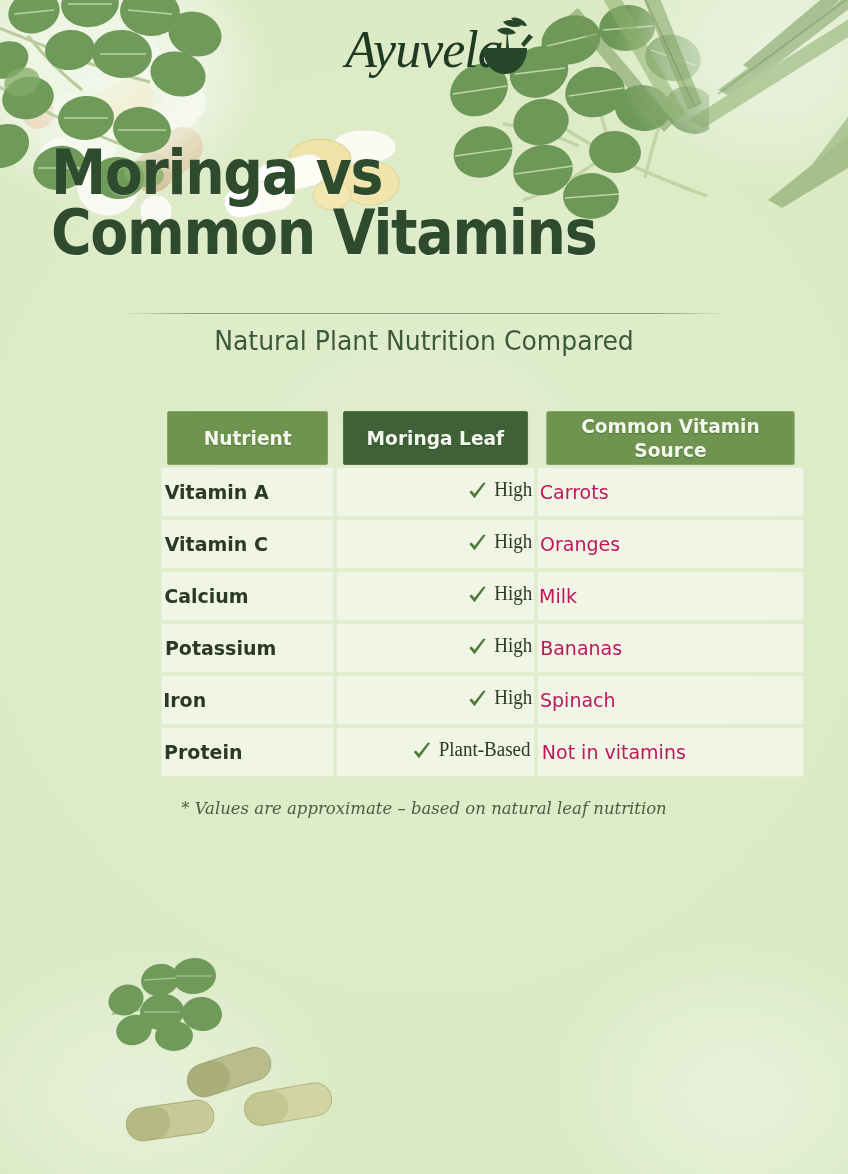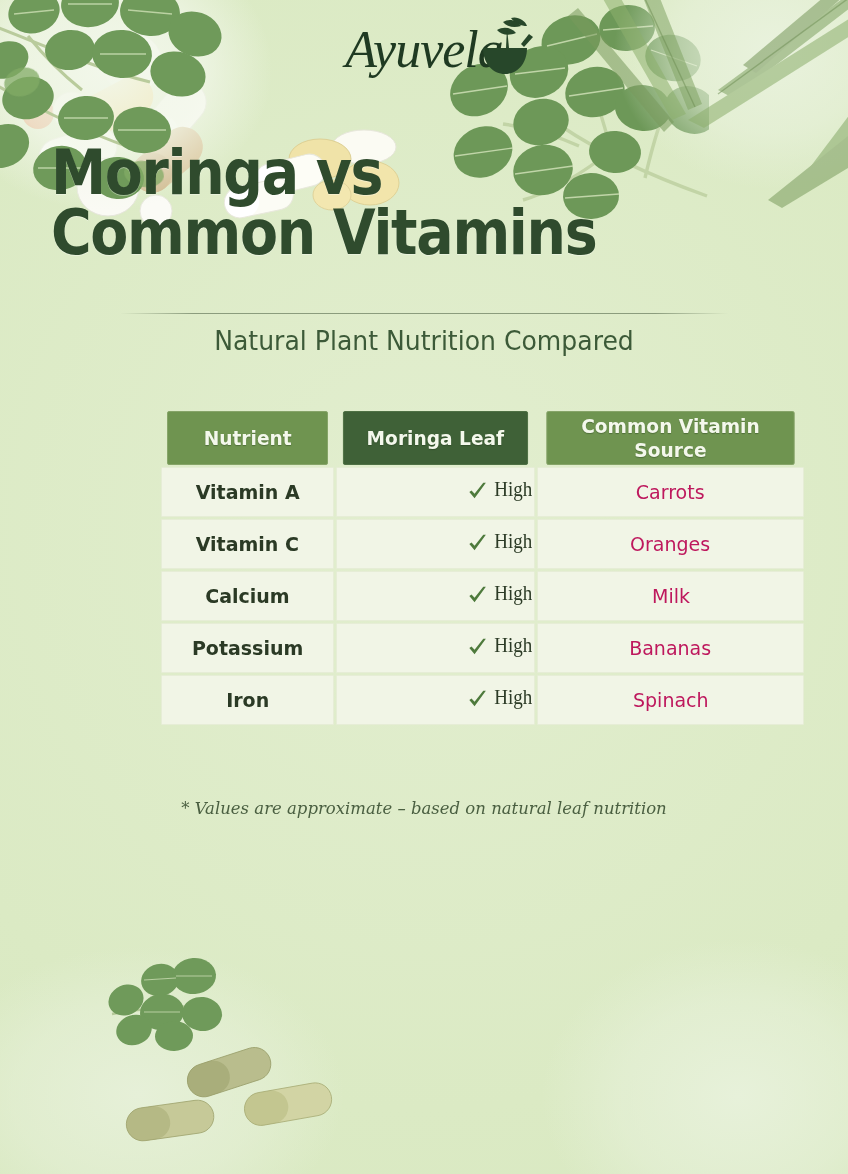--- a/index.html
+++ b/index.html
@@ -106,21 +106,21 @@
     text-shadow:0 1px 1px rgba(25,45,20,0.35);
   }
   .th-a{background:#6f9450;border:1px solid #85a468;border-radius:2px;width:173px;}
   .th-b{background:#3f6137;border:1px solid #4d7042;border-radius:2px;width:200px;}
   .th-c{background:#6f9450;border:1px solid #85a468;border-radius:2px;width:270px;}
 
   .table tbody td{
     background:#f1f5e6;
     border:1px solid #e6edd6;
     border-radius:1px;
-    text-align:center;
+    text-align:left;
     font-size:20px;
     color:#2c3b26;
   }
   .table tbody td.c-nutrient{font-weight:bold;color:#2b3a25;}
   .table tbody td.c-mid{text-align:right;font-family:Liberation Serif, serif;}
   .table tbody td.c-src{color:#be185d;}
   .cell-inner{display:inline-flex;align-items:center;justify-content:center;gap:7px;transform:scaleX(0.95);}
   .check{
     display:inline-block;width:22px;height:22px;flex:0 0 auto;position:relative;top:1px;
   }
@@ -321,20 +321,32 @@
         <td class="c-mid">
           <span class="cell-inner">
             <svg class="check" viewBox="0 0 24 24">
                 <path d="M3 13 L9 20 L22 3 L19 3 L9 15 L5.5 11.5 Z" fill="#4e7a3c"></path>
               </svg>
             <span>High</span>
           </span>
         </td>
         <td class="c-src"><span class="cell-inner">Spinach</span></td>
       </tr>
+      <tr>
+        <td class="c-nutrient"><span class="cell-inner">Protein</span></td>
+        <td class="c-mid">
+          <span class="cell-inner">
+            <svg class="check" viewBox="0 0 24 24">
+                <path d="M3 13 L9 20 L22 3 L19 3 L9 15 L5.5 11.5 Z" fill="#4e7a3c"></path>
+              </svg>
+            <span>Plant-Based</span>
+          </span>
+        </td>
+        <td class="c-src"><span class="cell-inner">Not in vitamins</span></td>
+      </tr>
     </tbody>
   </table>
 
   <div class="footnote">* Values are approximate – based on natural leaf nutrition</div>
 
   
   <svg class="sprig sprig-bl" viewBox="0 0 270 200">
     <g stroke="#b4c898" stroke-width="2.5" fill="none">
       <path d="M4 62 C38 56 78 50 114 64"></path>
       <path d="M40 40 C58 48 76 56 96 62"></path>

